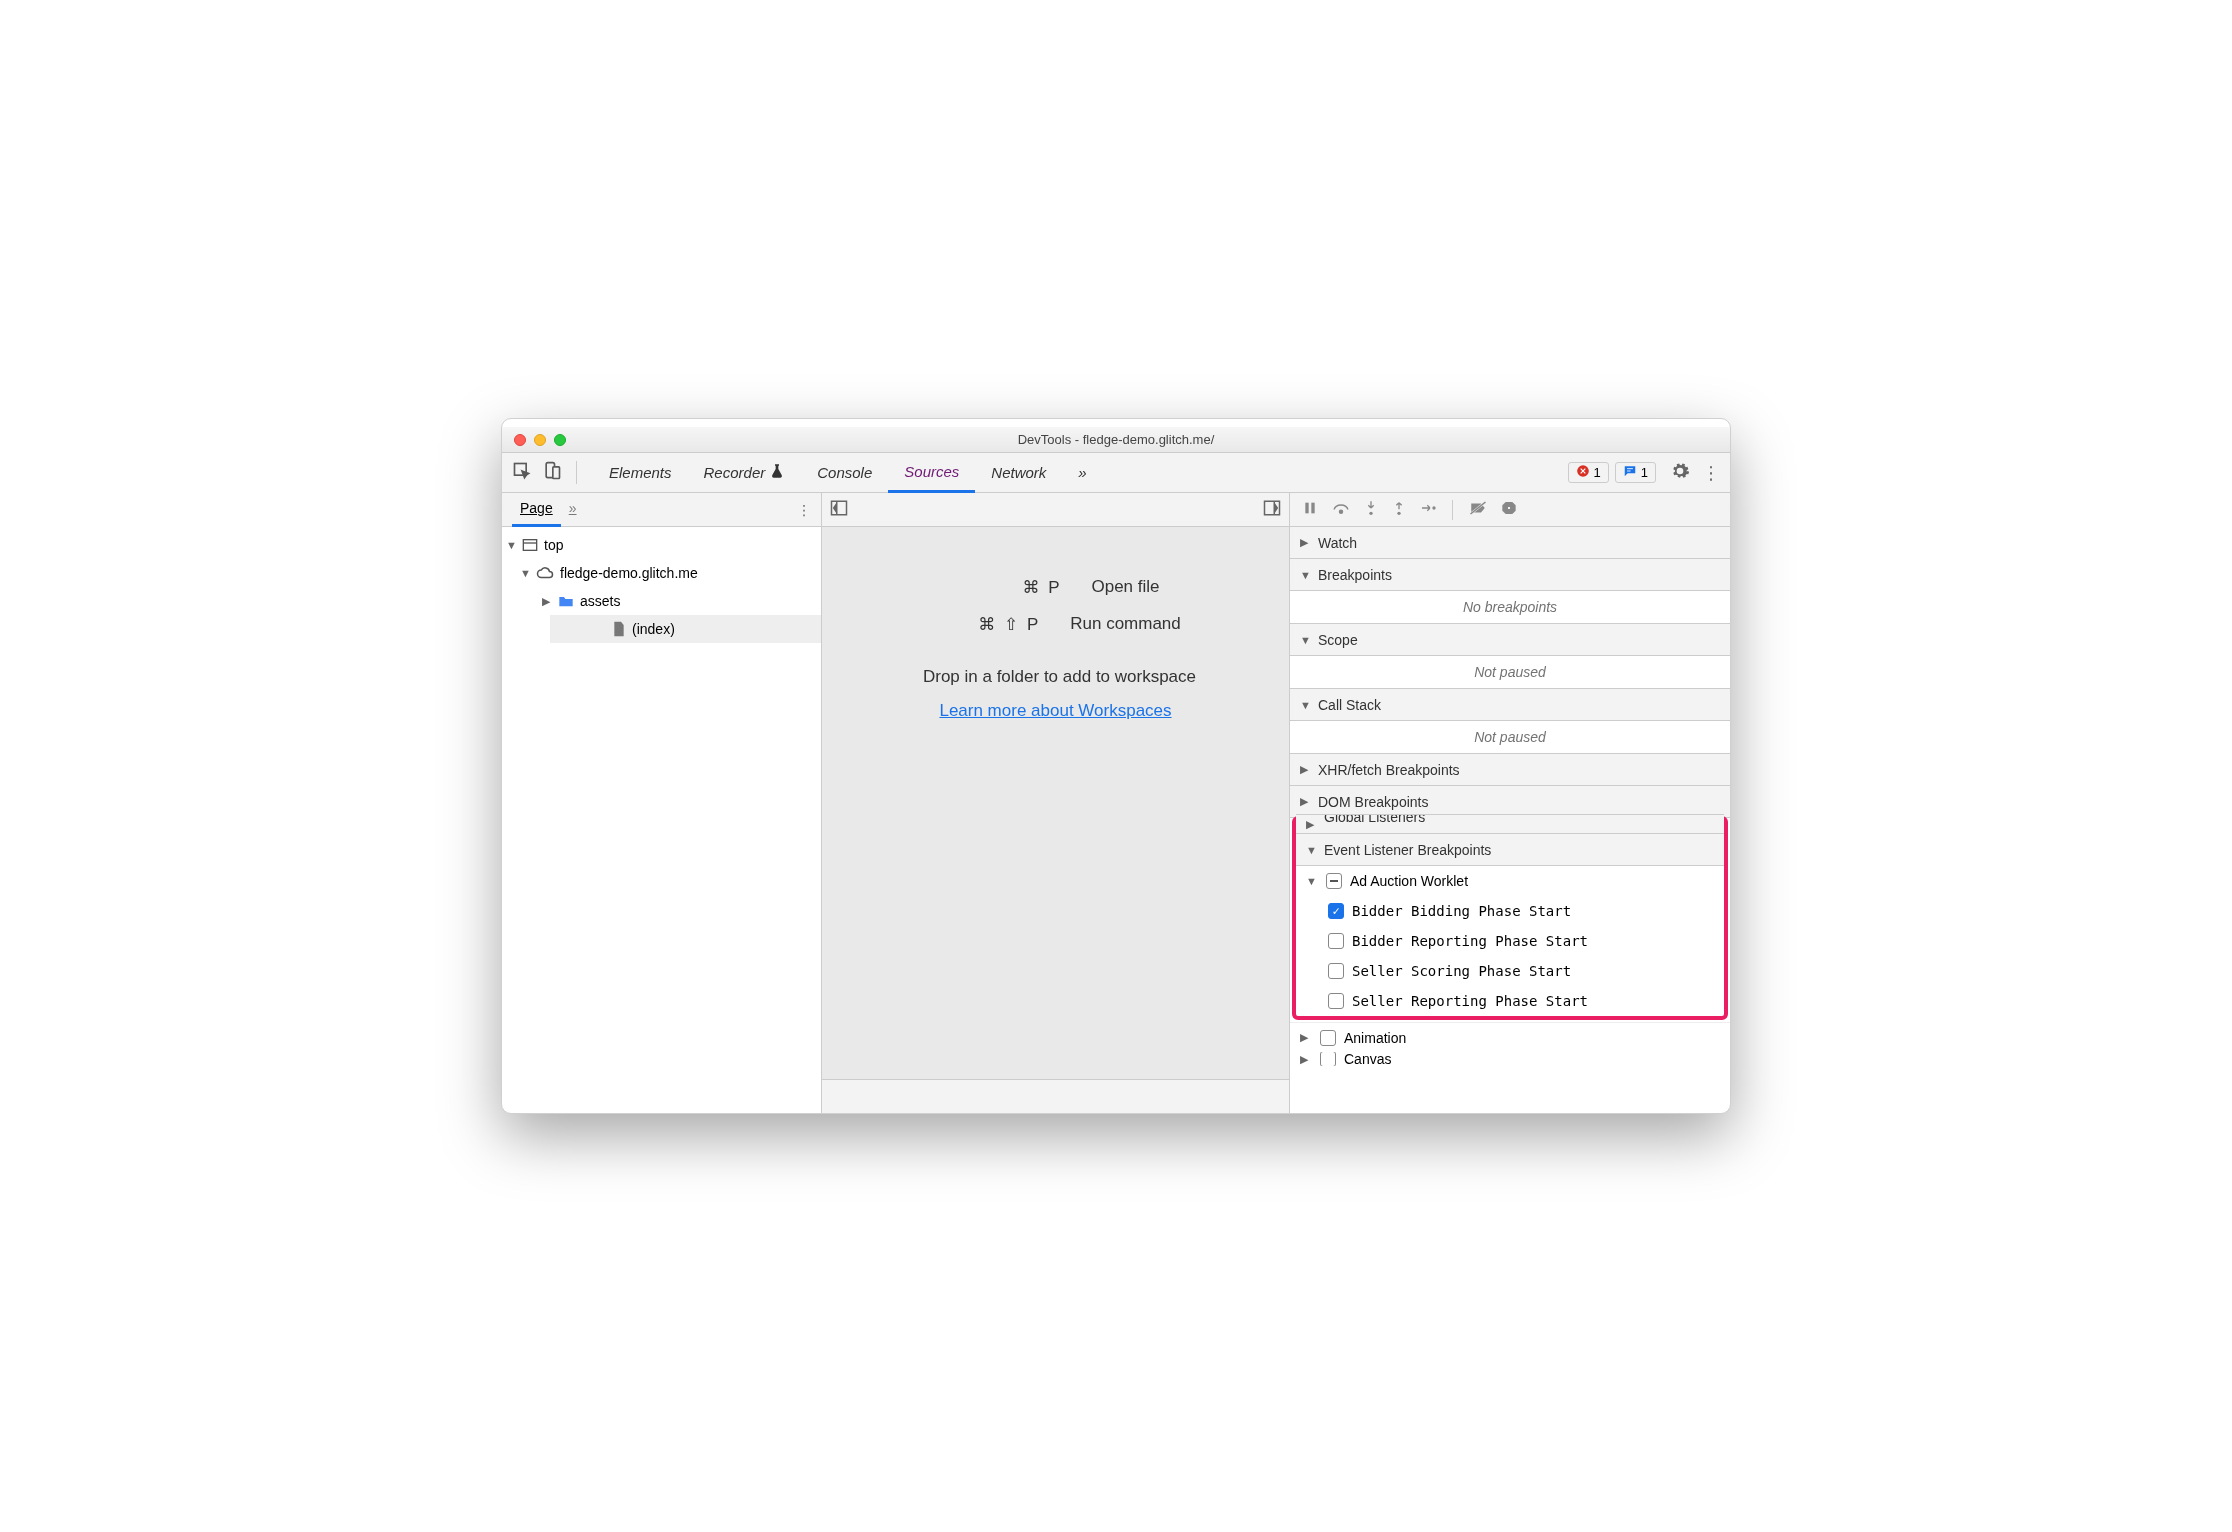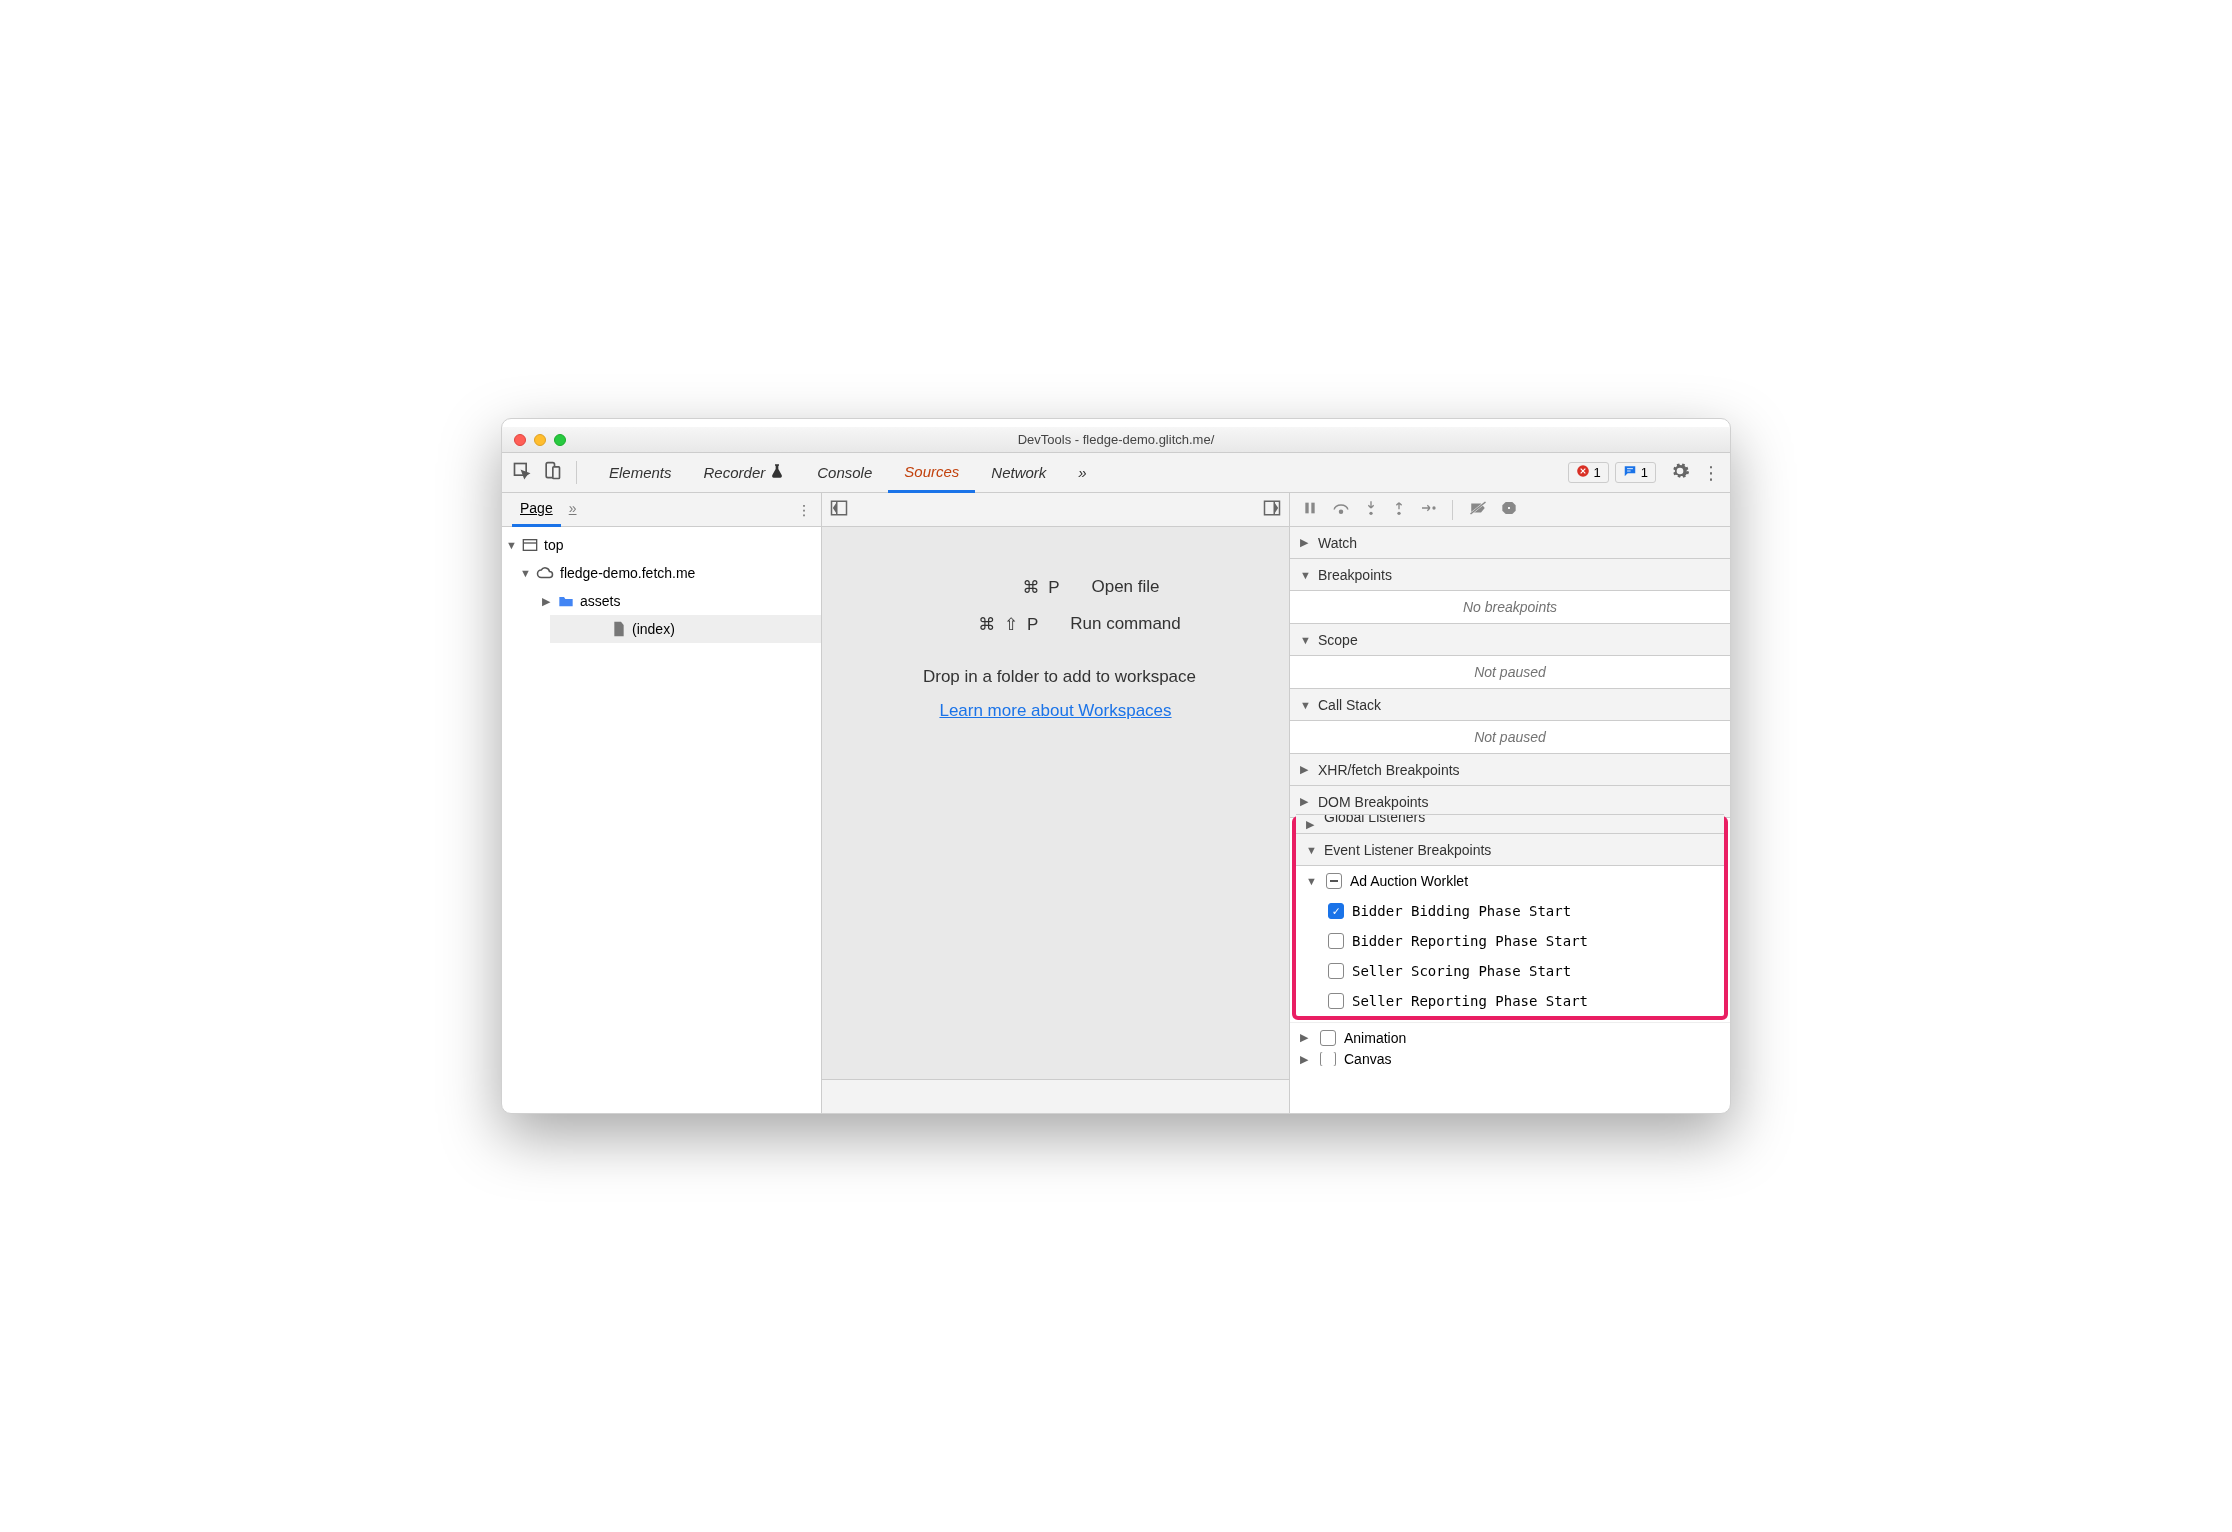--- a/index.html
+++ b/index.html
@@ -40,21 +40,21 @@
 .titletext { position:absolute; left:0; right:0; text-align:center; font-size:13px; color:#444; }
 
 
 .maintabs {
   display:flex; align-items:center; height:40px; border-bottom:1px solid #ccc;
   background:#f3f3f3; padding:0 10px;
 }
 .devicegrp { display:flex; gap:10px; align-items:center; padding-right:14px; border-right:1px solid #ccc; margin-right:16px;}
 .devicegrp svg { width:20px; height:20px; color:#5a5a5a; }
 .mtab { padding:0 16px; height:40px; display:flex; align-items:center; gap:4px; font-size:15px; color:#333; cursor:pointer;font-style:italic;}
-.mtab.active { color:#c2410c; border-bottom:3px solid #1a73e8; }
+.mtab.active { color:#701a75; border-bottom:3px solid #1a73e8; }
 .spacer{flex:1;}
 .badge { display:flex; align-items:center; gap:4px; border:1px solid #ccc; border-radius:3px; padding:1px 7px; font-size:13px; margin-left:6px;}
 .badge.err svg{color:#d93025;}
 .badge.msg svg{color:#1a73e8;}
 .gear{margin-left:14px; color:#666;}
 .kebab{margin-left:12px; color:#666; font-size:18px;}
 
 
 .columns { display:flex; height:620px; }
 .leftcol { width:320px; border-right:1px solid #ccc; display:flex; flex-direction:column;}
@@ -185,21 +185,21 @@
             </span>
           <span>top</span>
         </div>
         <div class="treerow indent1">
           <span class="chev">▼</span>
           <span class="ficon">
               <svg width="18" height="14" viewBox="0 0 24 18" fill="none" stroke="#555" stroke-width="2">
                 <path d="M7 15a5 5 0 010-10 6 6 0 0111 2 4 4 0 010 8z"></path>
               </svg>
             </span>
-          <span>fledge-demo.fetch.me</span>
+          <span>fledge-demo.glitch.me</span>
         </div>
         <div class="treerow indent2">
           <span class="chev">▶</span>
           <span class="ficon">
               <svg width="16" height="14" viewBox="0 0 24 20" fill="#4285f4">
                 <path d="M2 4h7l2 3h11v11H2z"></path>
               </svg>
             </span>
           <span>assets</span>
         </div>

